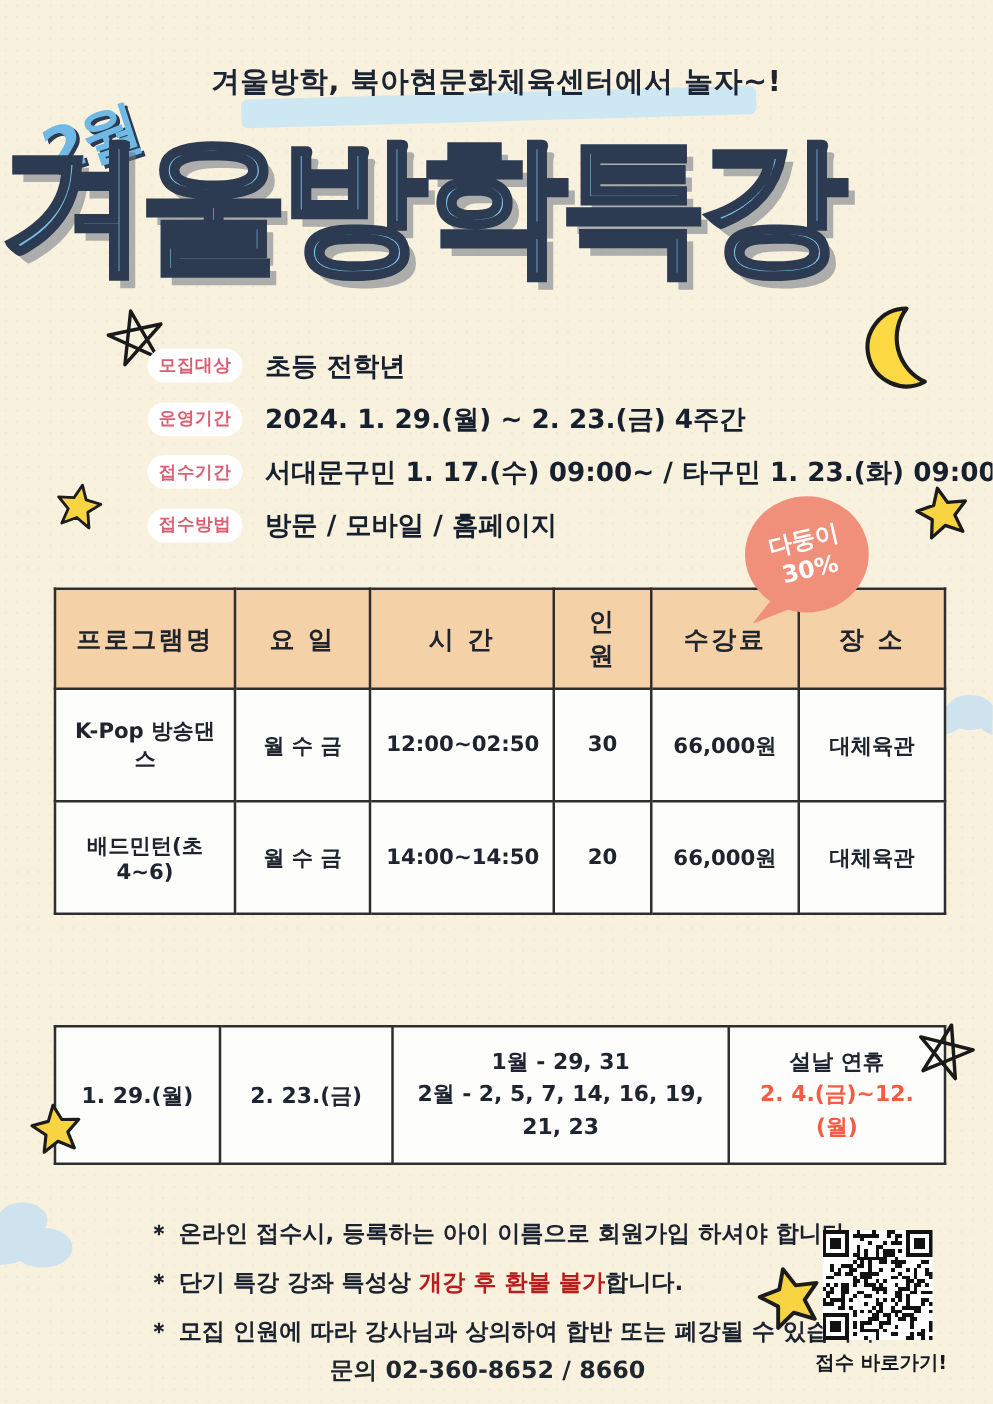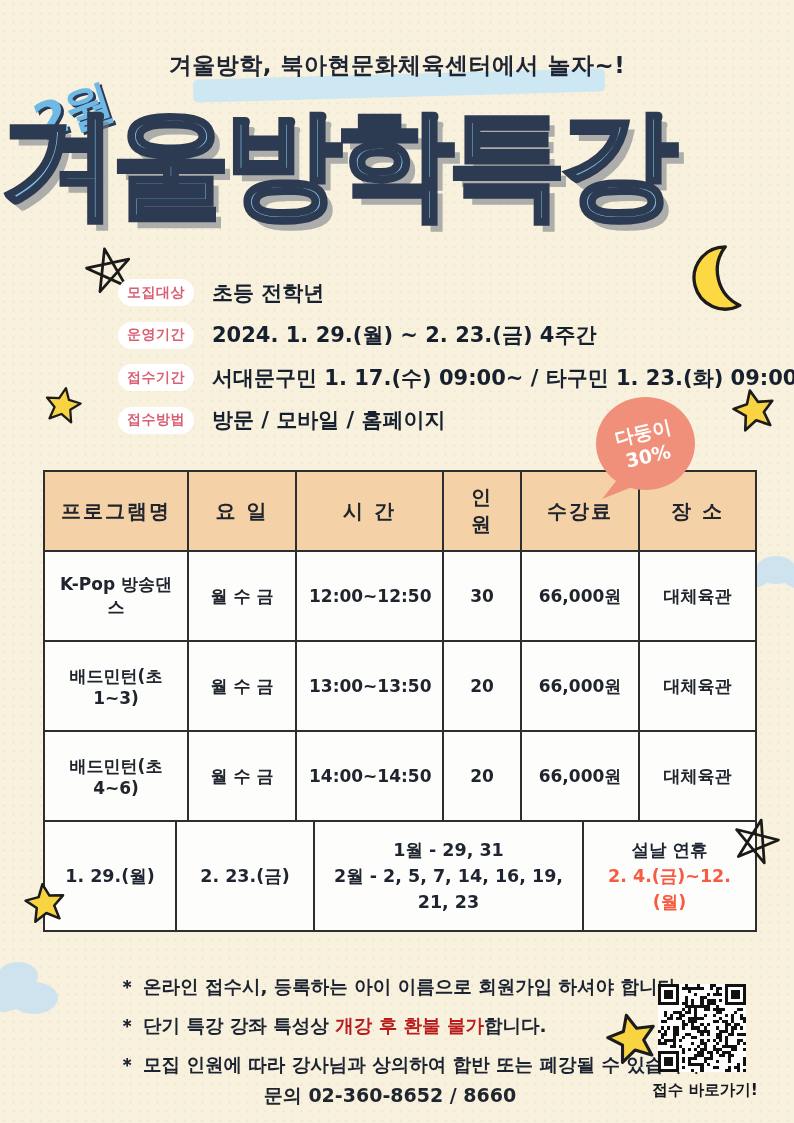--- a/index.html
+++ b/index.html
@@ -150,30 +150,22 @@
     <th>프로그램명</th>
     <th>요 일</th>
     <th>시 간</th>
     <th>인 원</th>
     <th>수강료</th>
     <th>장 소</th>
   </tr>
   <tr>
     <td>K-Pop 방송댄스</td>
     <td>월 수 금</td>
-    <td>12:00~12:50</td>
+    <td>12:00~02:50</td>
     <td>30</td>
-    <td>66,000원</td>
-    <td>대체육관</td>
-  </tr>
-  <tr>
-    <td>배드민턴(초1~3)</td>
-    <td>월 수 금</td>
-    <td>13:00~13:50</td>
-    <td>20</td>
     <td>66,000원</td>
     <td>대체육관</td>
   </tr>
   <tr>
     <td>배드민턴(초4~6)</td>
     <td>월 수 금</td>
     <td>14:00~14:50</td>
     <td>20</td>
     <td>66,000원</td>
     <td>대체육관</td>

